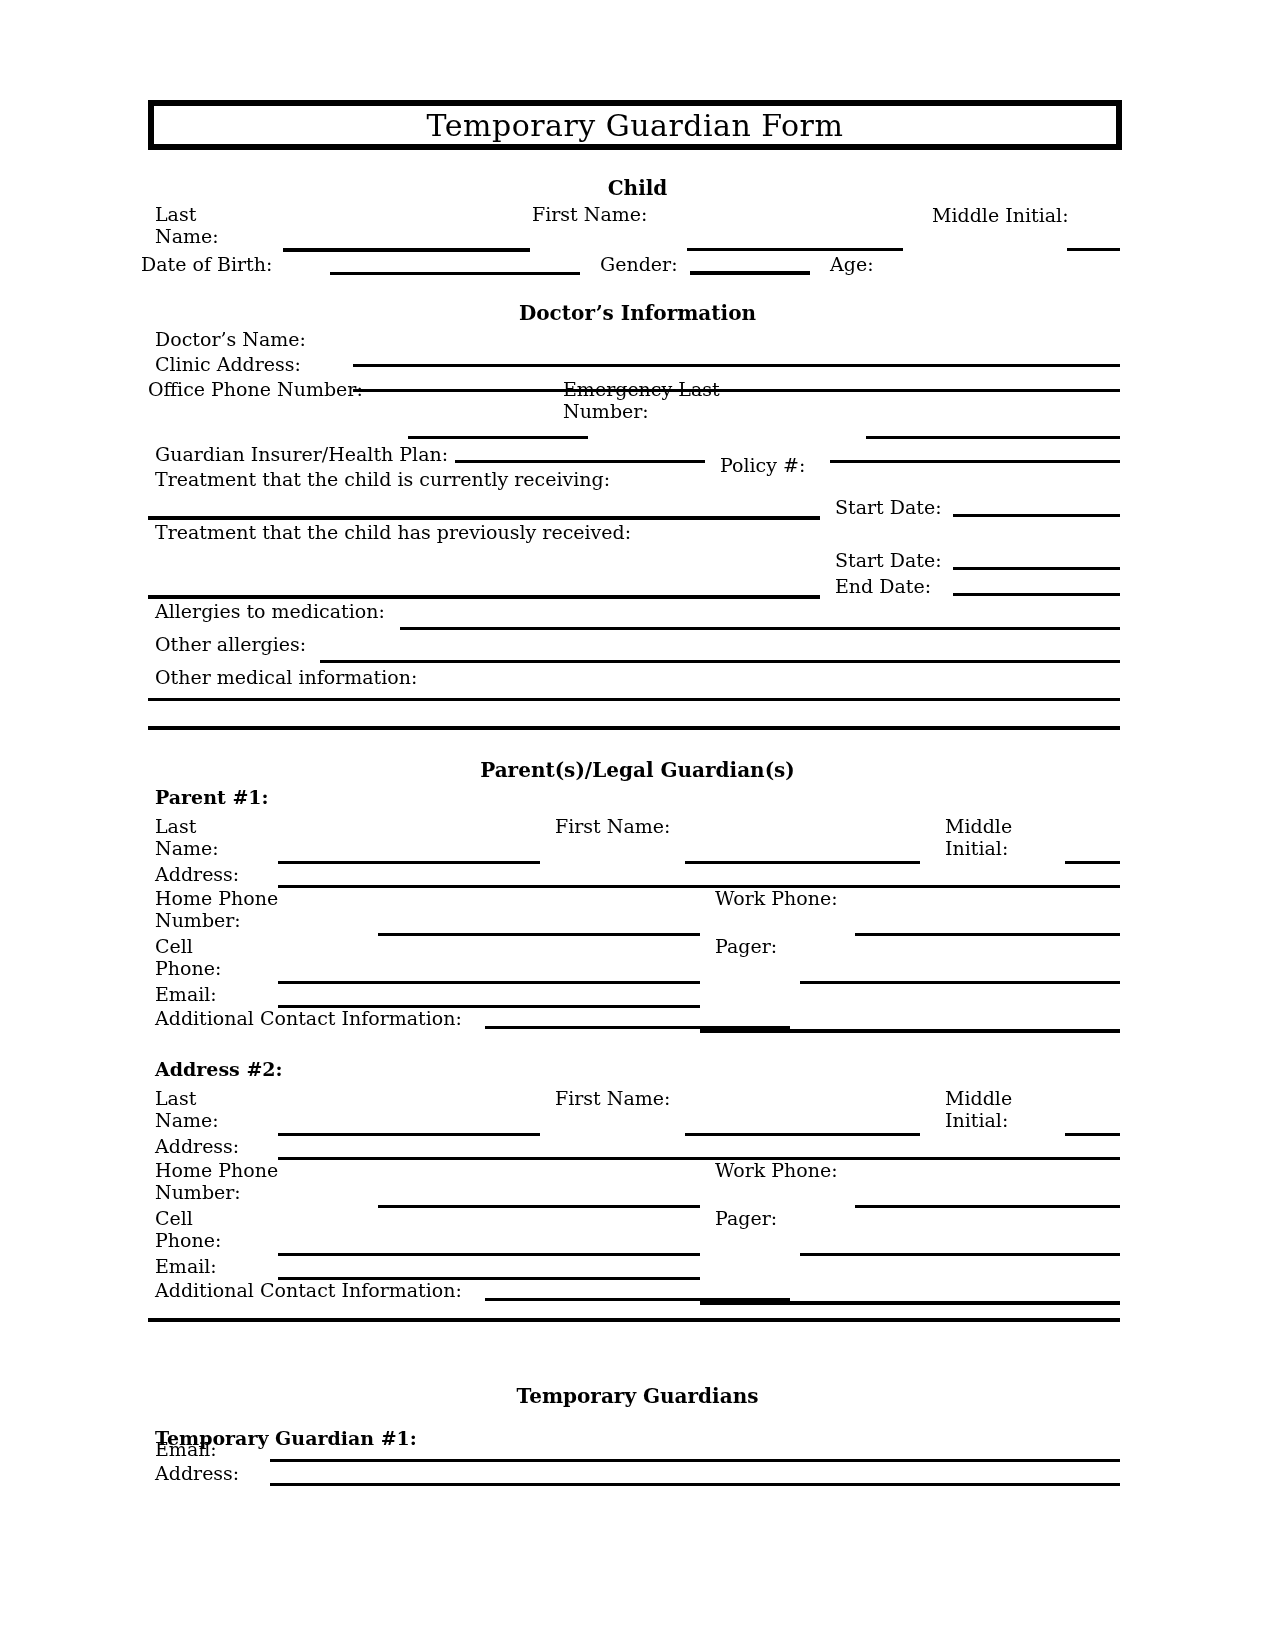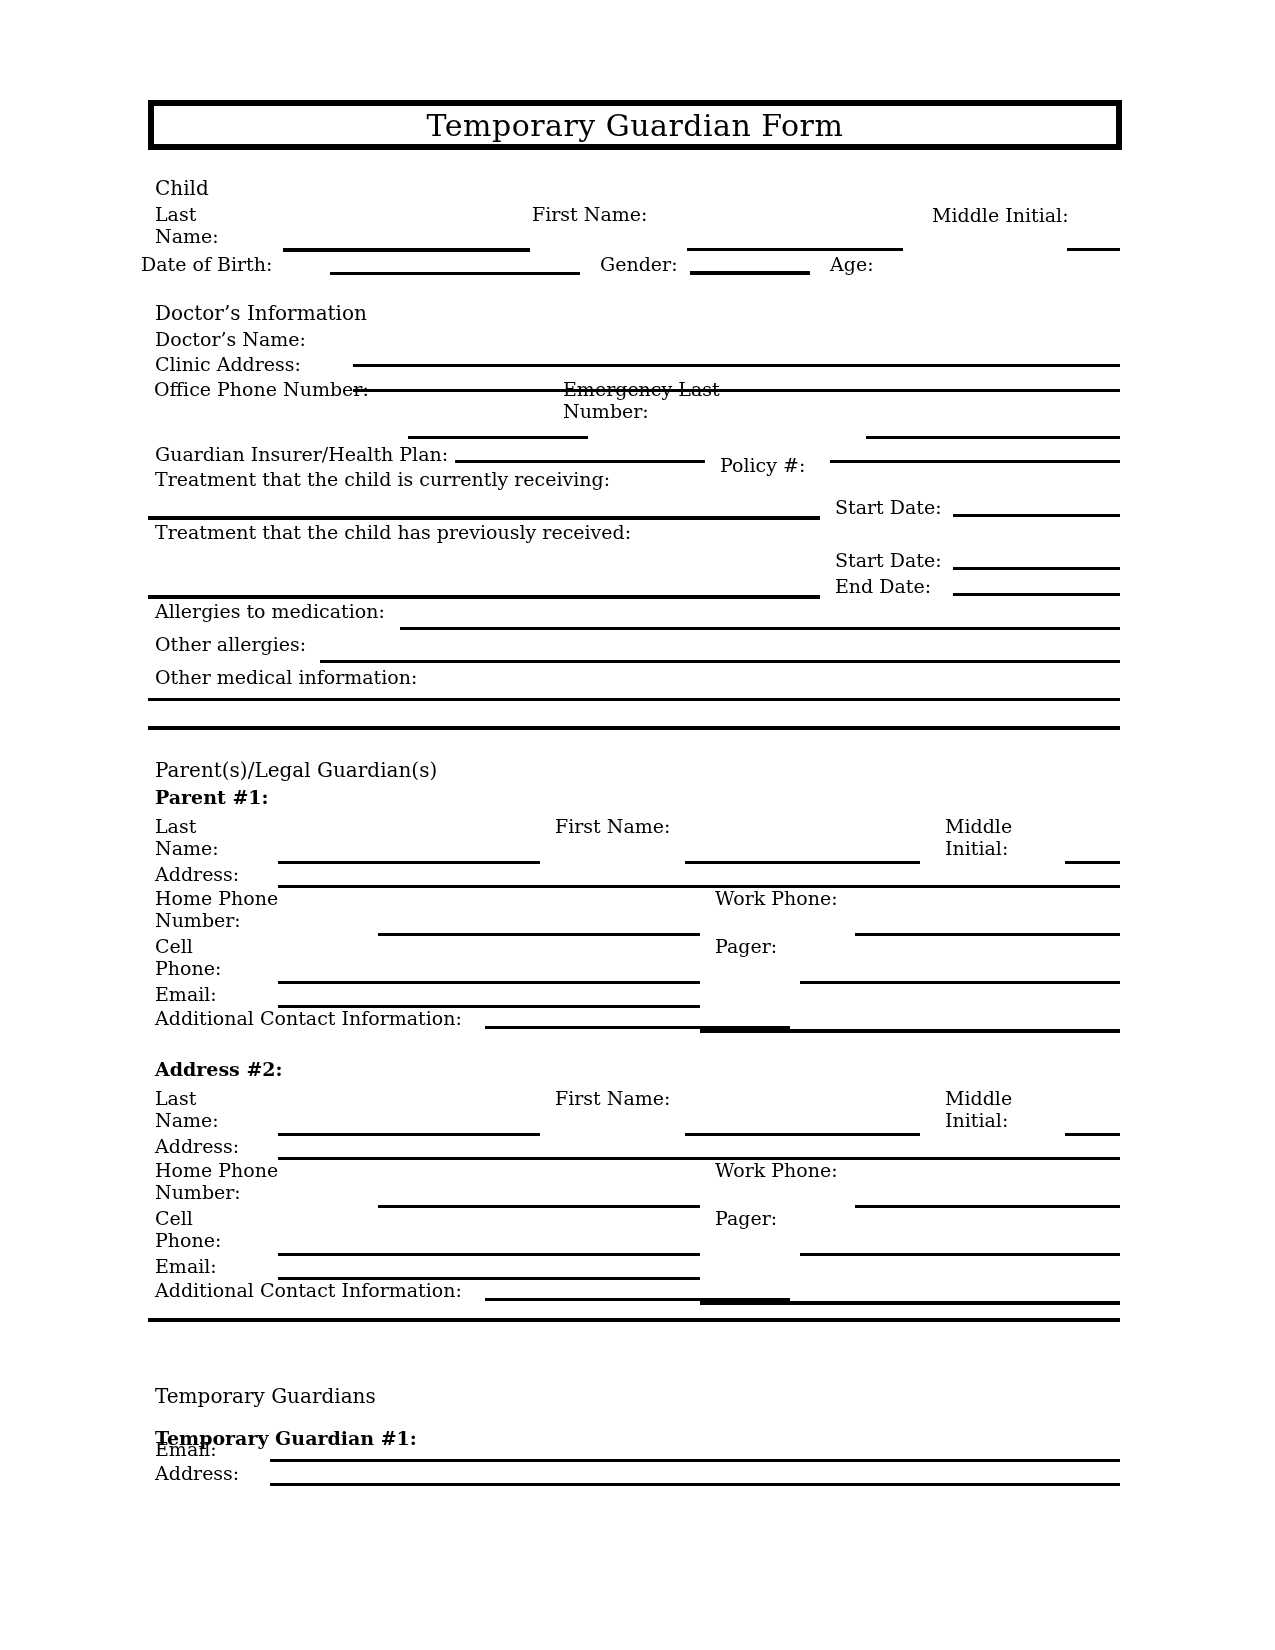--- a/index.html
+++ b/index.html
@@ -8,21 +8,21 @@
     width:1275px;height:1650px;
     background:#ffffff;
     font-family:"DejaVu Serif","Liberation Serif",serif;
     font-size:19px;color:#000;
     overflow:hidden;
     margin:0 auto;
   }
   .t{position:absolute;white-space:nowrap;line-height:22px;}
   .w{white-space:normal;}
   .bold{font-weight:bold;}
-  .hd{position:absolute;left:155px;width:965px;font-weight:normal;font-size:20px;line-height:24px;}
+  .hd{position:absolute;left:155px;width:965px;text-align:center;font-weight:bold;font-size:20px;line-height:24px;}
   .ln{position:absolute;background:#000;height:3px;}
   .ln4{height:4px;}
   .title-box{
     position:absolute;left:148px;top:100px;width:974px;height:50px;
     box-sizing:border-box;border:6px solid #000;background:#fff;
     display:flex;align-items:center;justify-content:center;
     font-size:30px;letter-spacing:.5px;
   }
 </style>
 </head>
@@ -54,21 +54,21 @@
 
   <div>
     <div class="hd" style="top:301px">Doctor’s Information</div>
 
     <div class="t" style="left:155px;top:328px">Doctor’s Name:</div>
     <div class="ln" style="left:353px;top:364px;width:767px"></div>
 
     <div class="t" style="left:155px;top:353px">Clinic Address:</div>
     <div class="ln" style="left:353px;top:389px;width:767px"></div>
 
-    <div class="t" style="left:154px;top:378px">Office Phone Number:</div>
+    <div class="t" style="left:148px;top:378px">Office Phone Number:</div>
     <div class="t w" style="left:563px;top:378px;width:178px">Emergency Last Number:</div>
     <div class="ln" style="left:408px;top:436px;width:180px"></div>
     <div class="ln" style="left:866px;top:436px;width:254px"></div>
 
     <div class="t" style="left:155px;top:443px">Guardian Insurer/Health Plan:</div>
     <div class="ln" style="left:455px;top:460px;width:250px"></div>
     <div class="t" style="left:720px;top:454px">Policy #:</div>
     <div class="ln" style="left:830px;top:460px;width:290px"></div>
 
     <div class="t" style="left:155px;top:468px">Treatment that the child is currently receiving:</div>

